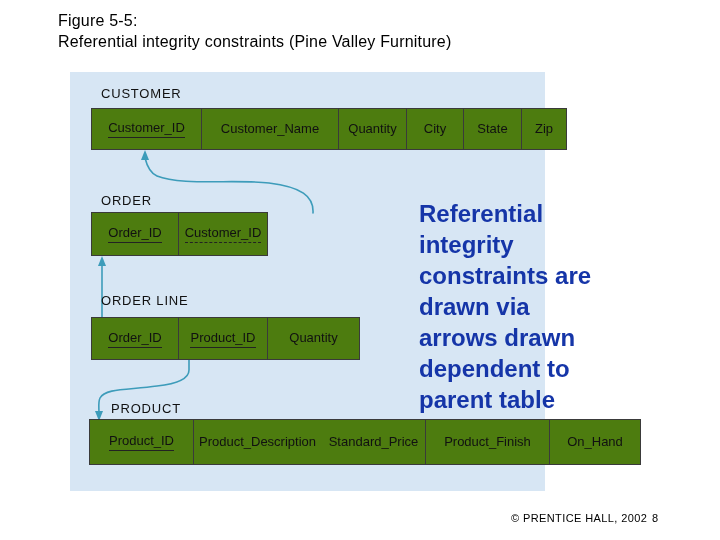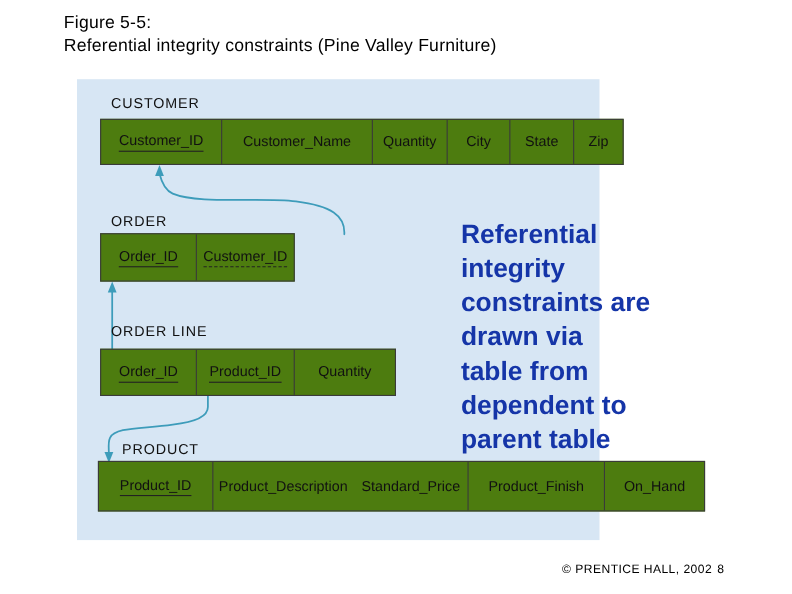--- a/index.html
+++ b/index.html
@@ -144,20 +144,20 @@
           <span class="fld none">On_Hand</span>
         </div>
       </div>
     </div>
 
   <div class="note" id="note">
       <div>Referential</div>
       <div>integrity</div>
       <div>constraints are</div>
       <div>drawn via</div>
-      <div>table from</div>
+      <div>arrows drawn</div>
       <div>dependent to</div>
       <div>parent table</div>
     </div>
 </div>
 
 <span class="footer-copyright">© PRENTICE HALL, 2002</span>
 <span class="footer-page">8</span>
 
 </body></html>

